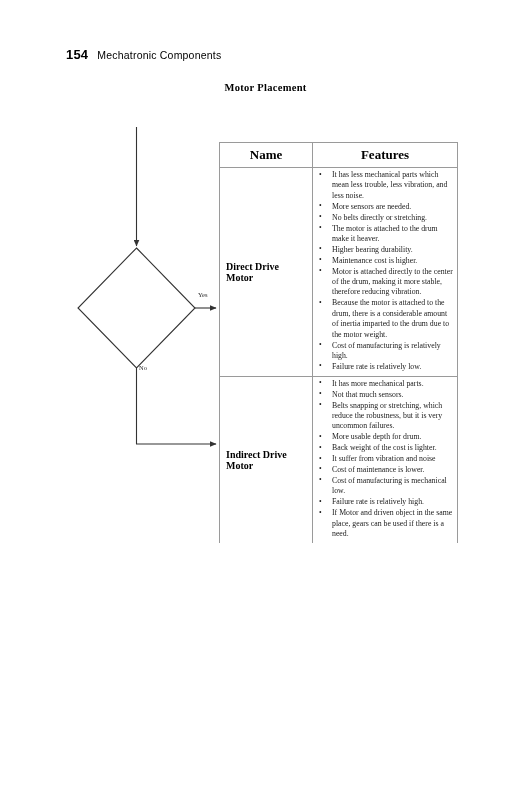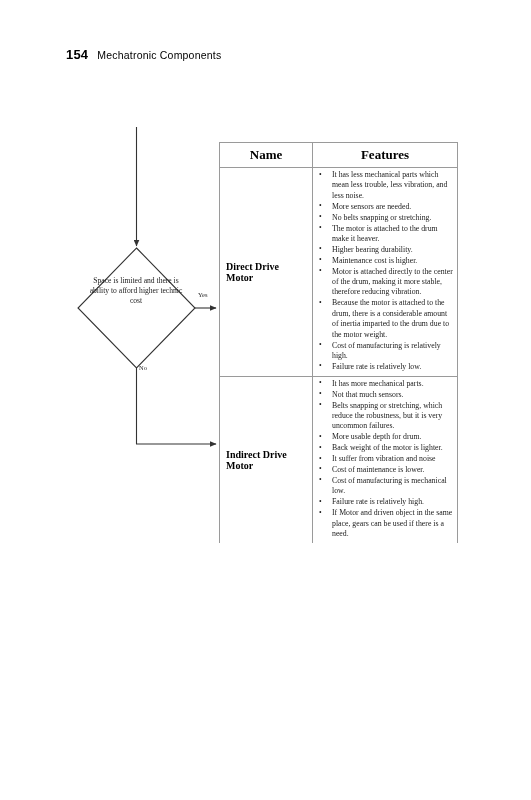--- a/index.html
+++ b/index.html
@@ -174,39 +174,39 @@
 </style>
 </head>
 <body>
 
 <div class="page">
 
   <div class="running-head">
     <span class="folio">154</span><span class="chapter">Mechatronic Components</span>
   </div>
 
+  <div class="section-title">Motor Placement</div>
 
 
   <svg class="flow-svg" viewBox="0 0 531 800">
     <defs>
       <marker id="arrowhead" markerWidth="7" markerHeight="6" refX="6.4" refY="3" orient="auto" markerUnits="userSpaceOnUse">
         <path d="M0,0 L7,3 L0,6 z" fill="#333333"></path>
       </marker>
     </defs>
 
     <line x1="136.5" y1="127" x2="136.5" y2="246" stroke="#333333" stroke-width="1.1" marker-end="url(#arrowhead)"></line>
 
     <polygon points="136.5,248 195,308 136.5,368 78,308" fill="#ffffff" stroke="#333333" stroke-width="1.1"></polygon>
 
     <line x1="195" y1="308" x2="216" y2="308" stroke="#333333" stroke-width="1.1" marker-end="url(#arrowhead)"></line>
 
     <polyline points="136.5,368 136.5,444 216,444" fill="none" stroke="#333333" stroke-width="1.1" marker-end="url(#arrowhead)"></polyline>
   </svg>
 
-  <div class="diamond-text">Space is limited and there is ability to afford higher technic cost</div>
 
   <div class="flow-label yes">Yes</div>
   <div class="flow-label no">No</div>
 
   <table class="cmp-table">
     <colgroup>
       <col class="c-name">
       <col class="c-feat">
     </colgroup>
     <thead>
@@ -215,40 +215,40 @@
         <th>Features</th>
       </tr>
     </thead>
     <tbody>
       <tr>
         <td class="name-cell">Direct Drive Motor</td>
         <td class="feat-cell">
           <ul class="feat-list">
             <li>It has less mechanical parts which mean less trouble, less vibration, and less noise.</li>
             <li>More sensors are needed.</li>
-            <li>No belts snapping or stretching.</li>
+            <li>No belts directly or stretching.</li>
             <li>The motor is attached to the drum make it heaver.</li>
             <li>Higher bearing durability.</li>
             <li>Maintenance cost is higher.</li>
             <li>Motor is attached directly to the center of the drum, making it more stable, therefore reducing vibration.</li>
             <li>Because the motor is attached to the drum, there is a considerable amount of inertia imparted to the drum due to the motor weight.</li>
             <li>Cost of manufacturing is relatively high.</li>
             <li>Failure rate is relatively low.</li>
           </ul>
         </td>
       </tr>
       <tr class="clipped">
         <td class="name-cell">Indirect Drive Motor</td>
         <td class="feat-cell">
           <ul class="feat-list">
             <li>It has more mechanical parts.</li>
             <li>Not that much sensors.</li>
             <li>Belts snapping or stretching, which reduce the robustness, but it is very uncommon failures.</li>
             <li>More usable depth for drum.</li>
-            <li>Back weight of the motor is lighter.</li>
+            <li>Back weight of the cost is lighter.</li>
             <li>It suffer from vibration and noise</li>
             <li>Cost of maintenance is lower.</li>
             <li>Cost of manufacturing is mechanical low.</li>
             <li>Failure rate is relatively high.</li>
             <li>If Motor and driven object in the same place, gears can be used if there is a need.</li>
           </ul>
         </td>
       </tr>
     </tbody>
   </table>

